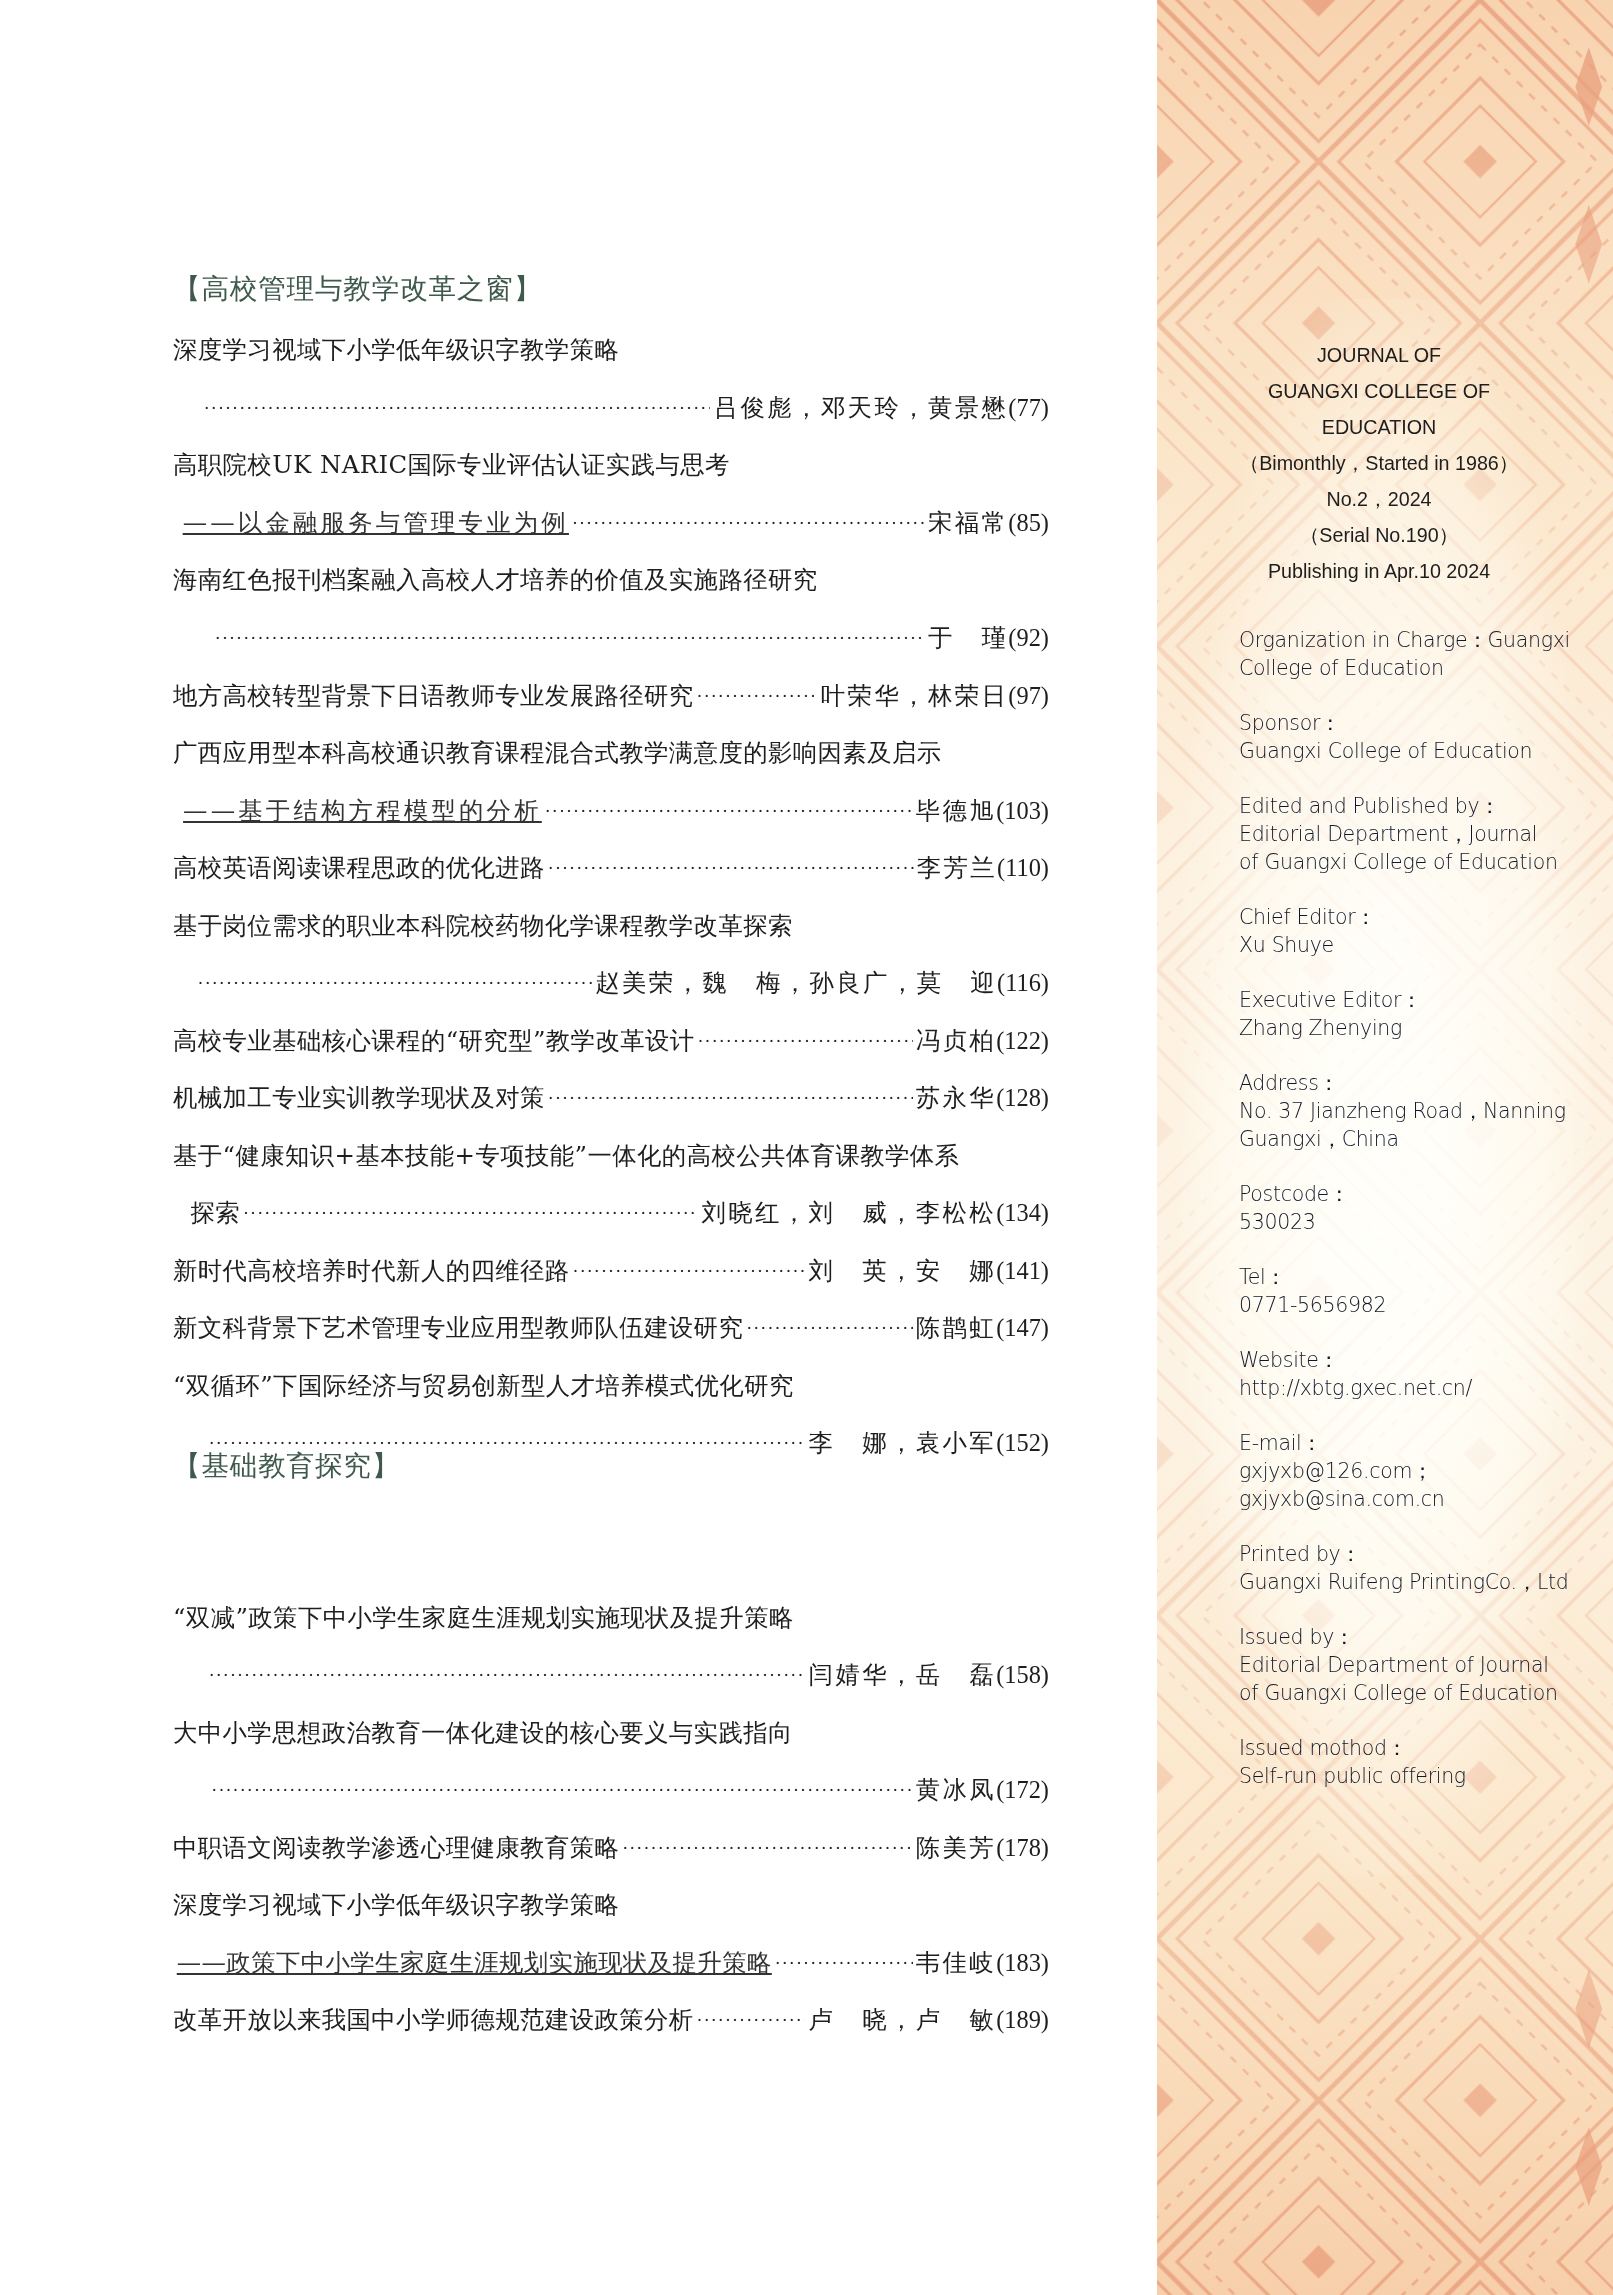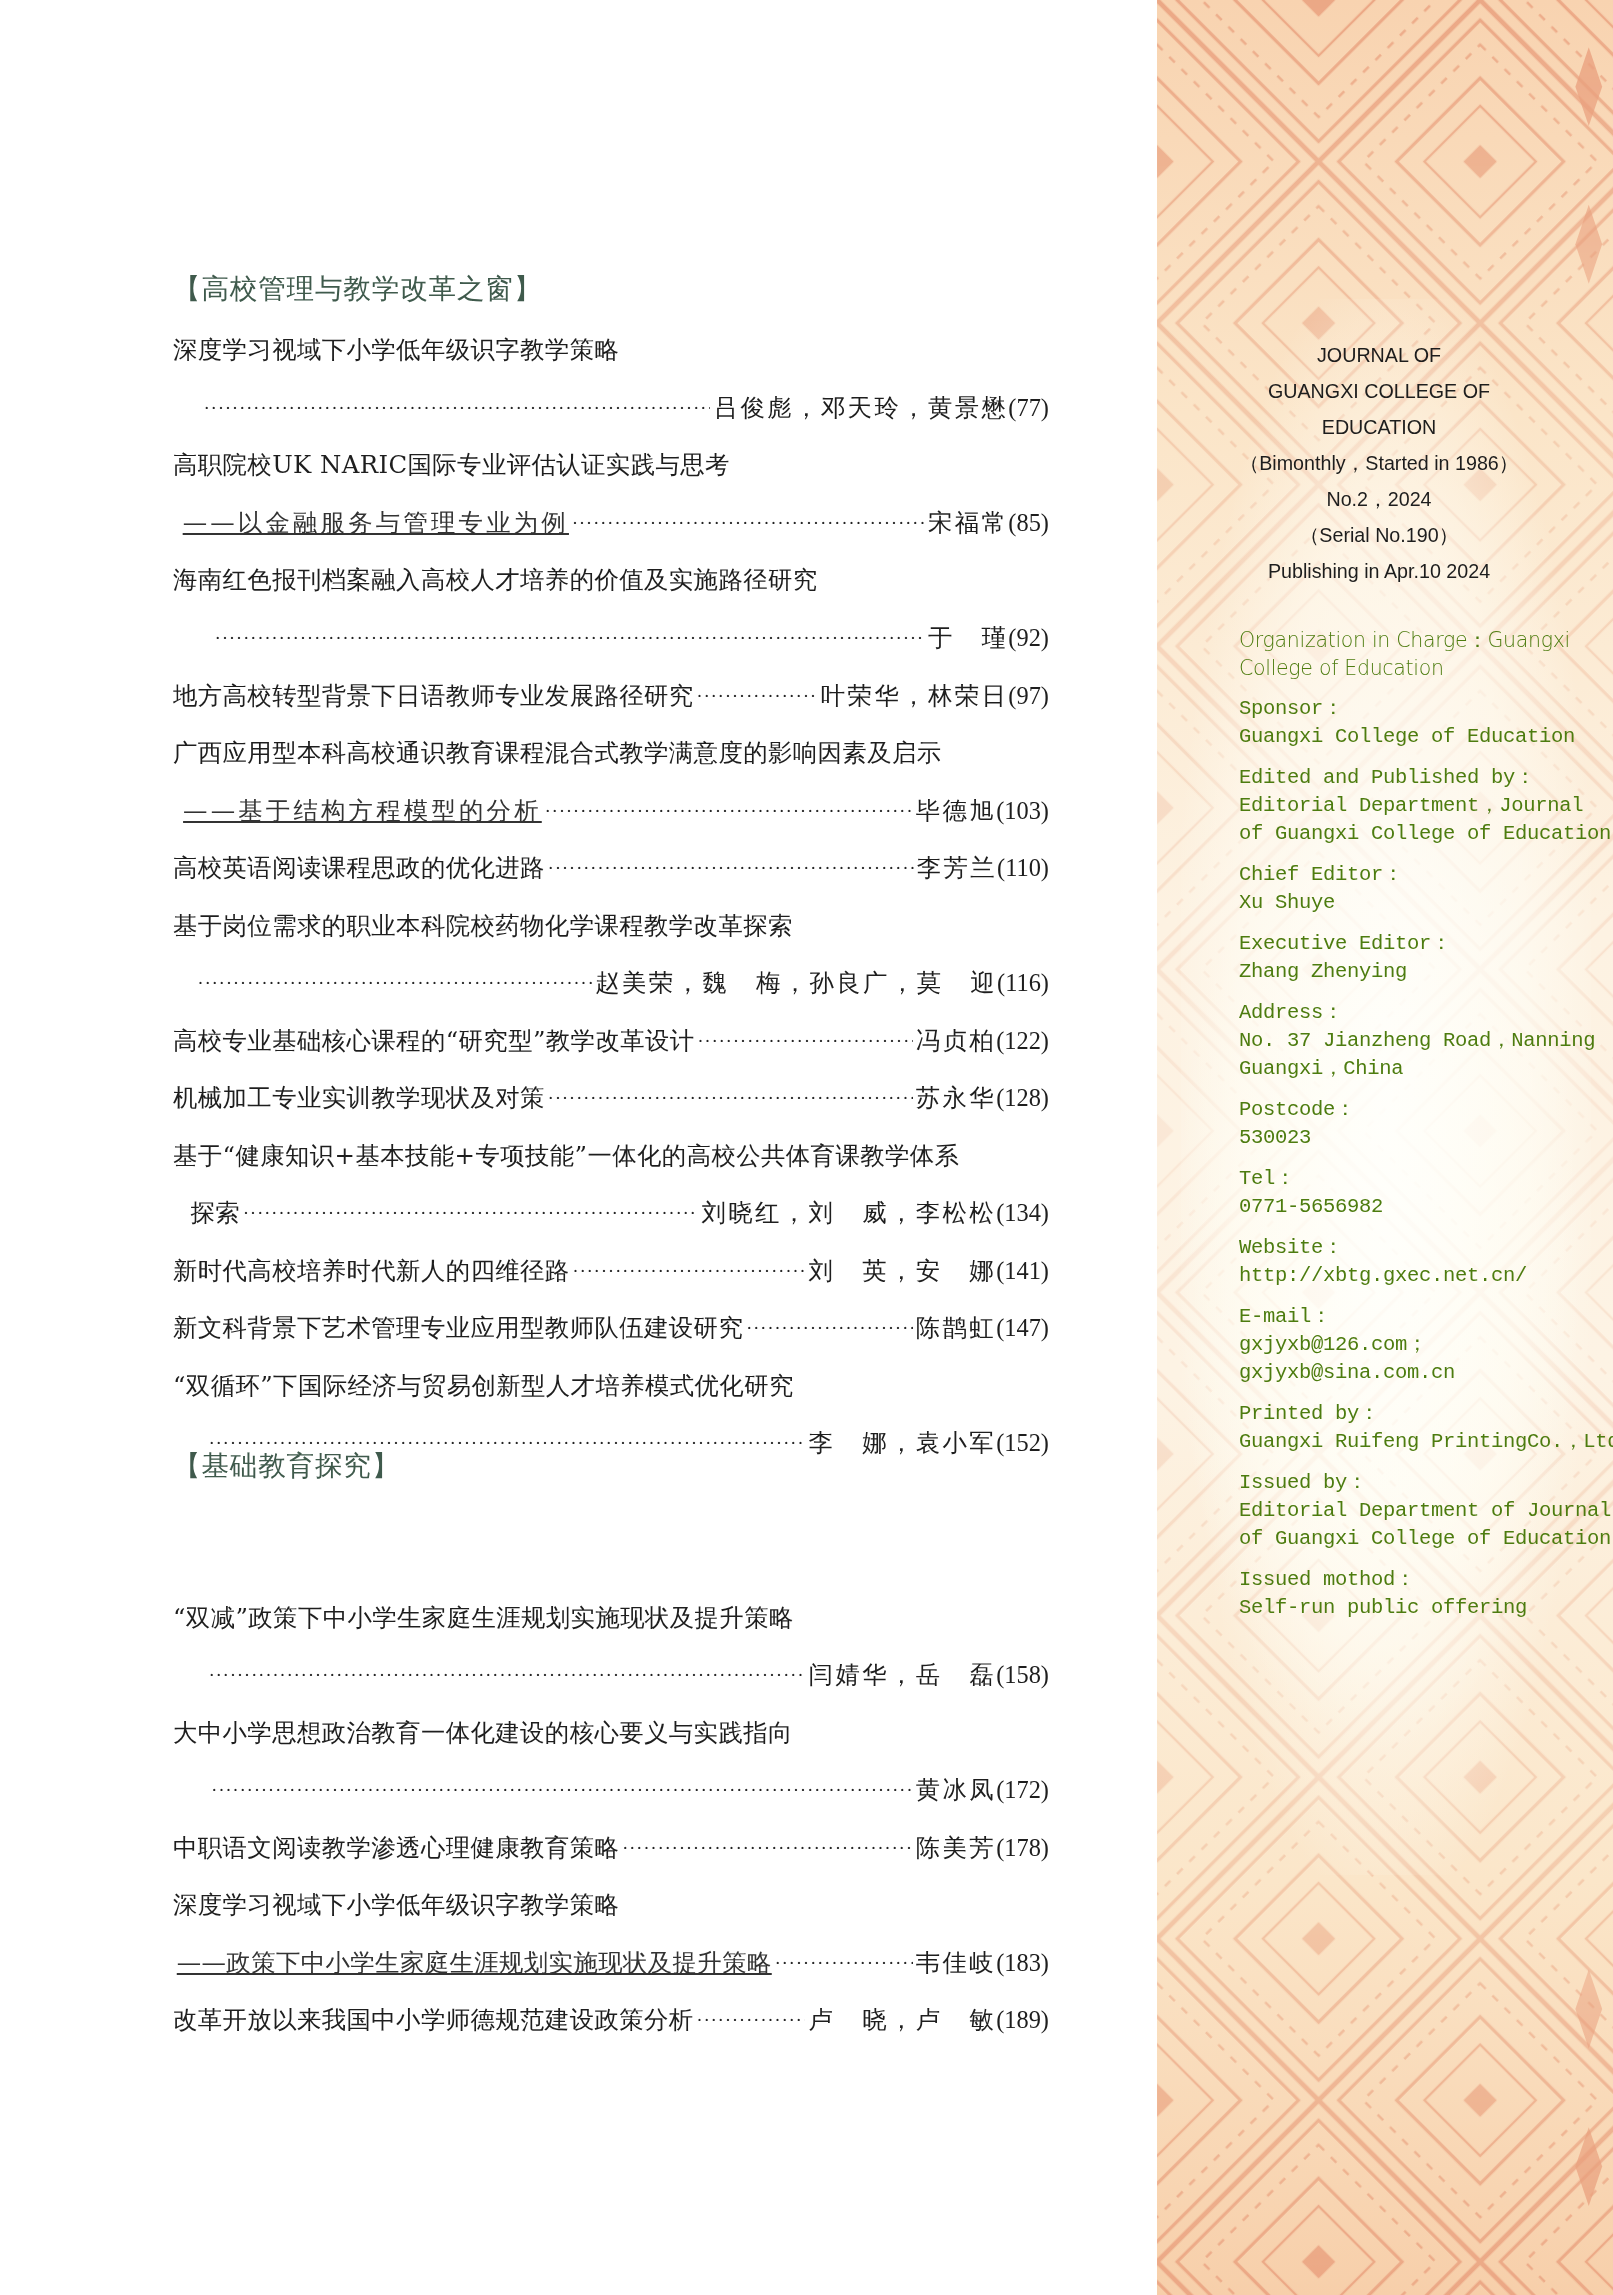--- a/index.html
+++ b/index.html
@@ -52,24 +52,24 @@
     }
     .masthead {
       position: absolute; left: 1198px; top: 337px; width: 362px; text-align: center;
       font-family: Liberation Sans, sans-serif;
       font-size: 19.7px; line-height: 36px; color: #1d1d1d;
     }
     .masthead div { white-space: nowrap; }
     .colophon {
       position: absolute; left: 1239px; top: 626px; width: 347px;
       font-family: "DejaVu Sans", "Liberation Sans", sans-serif;
-      font-size: 20.5px; line-height: 28px; color: #4d7c0f; font-weight: 300;
+      font-size: 20.5px; line-height: 28px; color: #0f172a; font-weight: 300;
     }
     .colophon .block { margom: 0; }
-    .colophon .block + .block { margin-top: 13px; font-family: Liberation Mono, monospace; }
+    .colophon .block + .block { margin-top: 27px; }
     .colophon .label, .colophon .val { display: block; white-space: nowrap; letter-spacing: -0.3px; }
   </style>
 </head>
 <body>
 
 <div class="toc">
 
   <div class="section-heading" style="top:270px">【高校管理与教学改革之窗】</div>
 
   <div class="line" style="top:329px">

